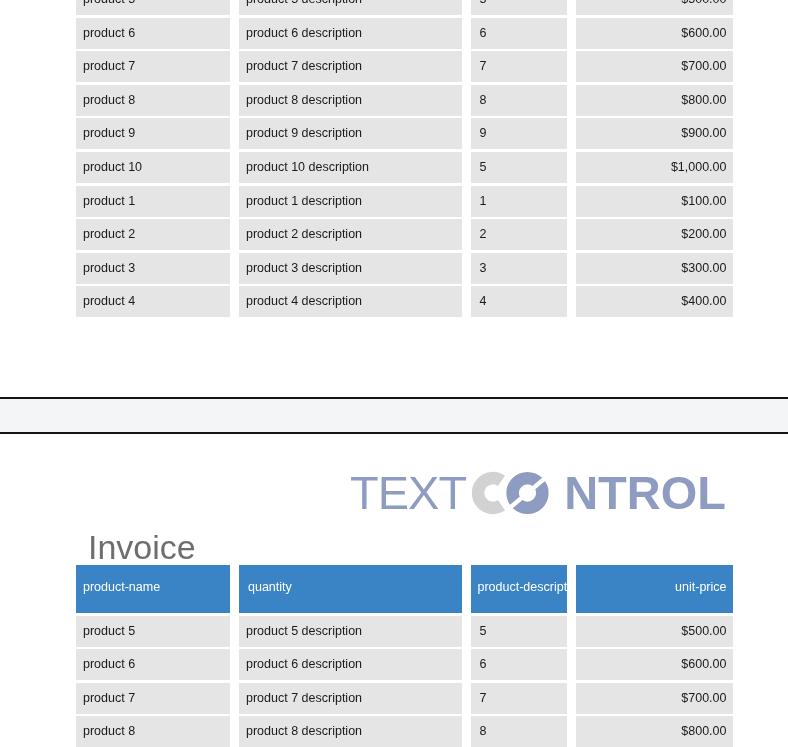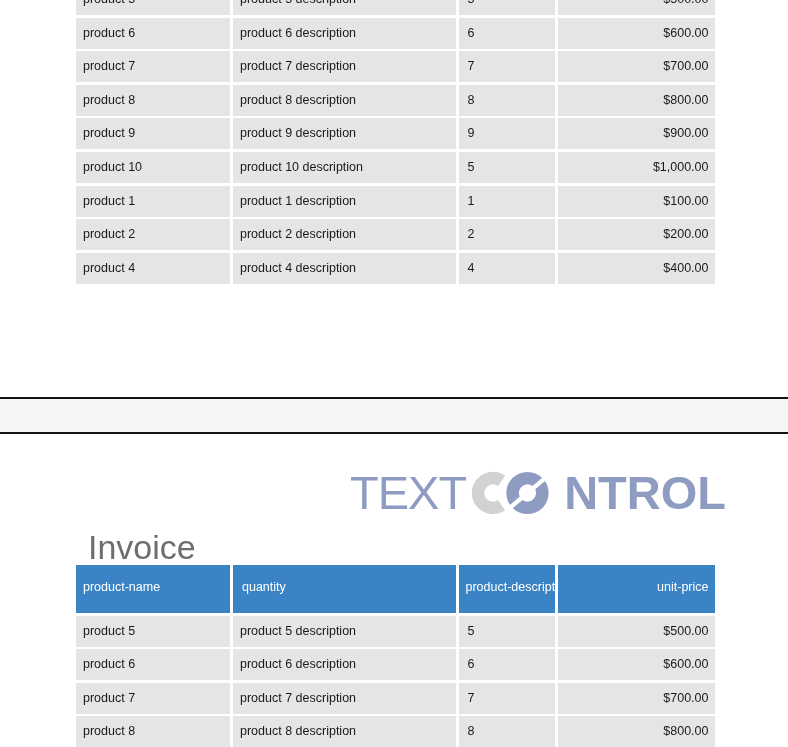--- a/index.html
+++ b/index.html
@@ -26,21 +26,21 @@
   .ptable {
     display: flex; flex-direction: column; row-gap: 2.6px;
     width: 637px;
   }
   #table1 { position: absolute; left: 76px; top: -16px; }
   #table2 { position: absolute; left: 76px; top: 131px; }
 
   .prow {
     display: grid;
     grid-template-columns: 154px 222.5px 96px 157px;
-    column-gap: 3px;
+    column-gap: 9px;
   }
   .pcell {
     box-sizing: border-box;
     background: var(--row_bg, #e5e5e5);
     height: 31px; line-height: 31px;
     font-size: 12.5px;
     color: var(--body_text, #1a1a1a);
     padding-left: 7px;
     white-space: nowrap; overflow: hidden;
   }
@@ -126,20 +126,26 @@
           <div class="pcell c0">product 1</div>
           <div class="pcell c1">product 1 description</div>
           <div class="pcell c2">1</div>
           <div class="pcell c3">$100.00</div>
         </div>
         <div class="prow">
           <div class="pcell c0">product 2</div>
           <div class="pcell c1">product 2 description</div>
           <div class="pcell c2">2</div>
           <div class="pcell c3">$200.00</div>
+        </div>
+        <div class="prow">
+          <div class="pcell c0">product 3</div>
+          <div class="pcell c1">product 3 description</div>
+          <div class="pcell c2">3</div>
+          <div class="pcell c3">$300.00</div>
         </div>
         <div class="prow">
           <div class="pcell c0">product 4</div>
           <div class="pcell c1">product 4 description</div>
           <div class="pcell c2">4</div>
           <div class="pcell c3">$400.00</div>
         </div>
       </div>
   </section>
 

